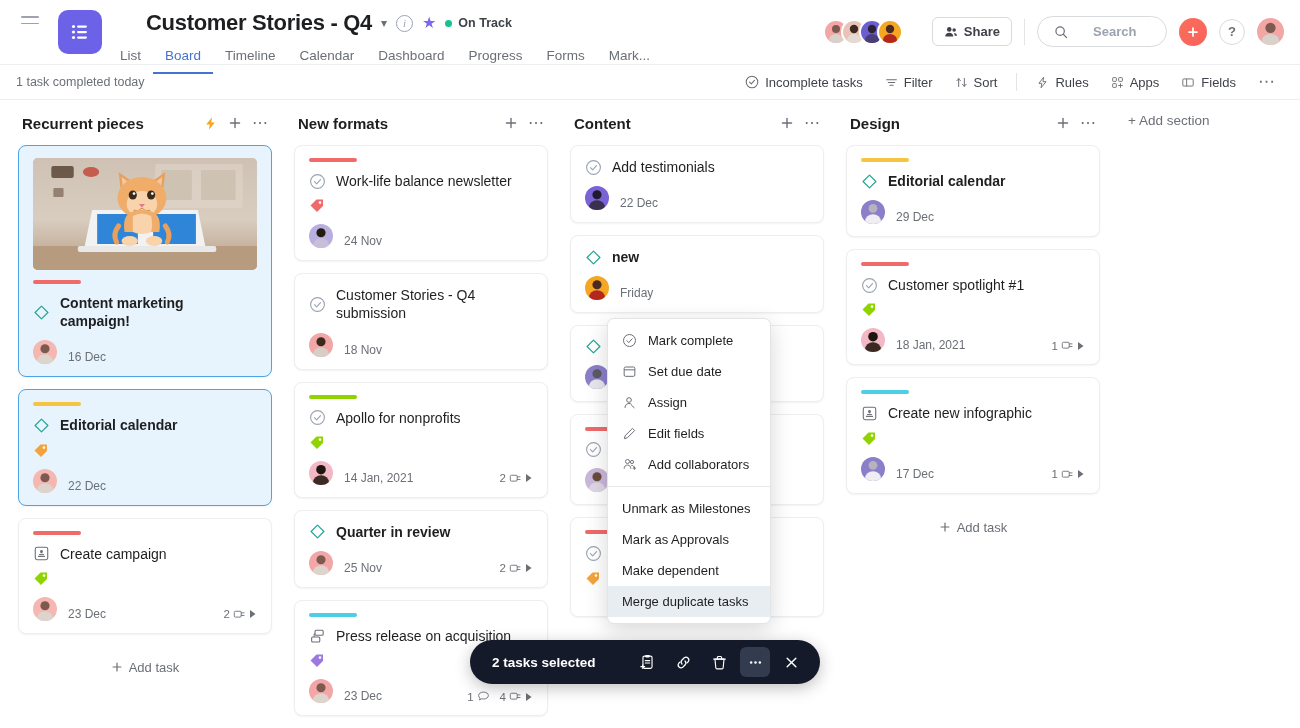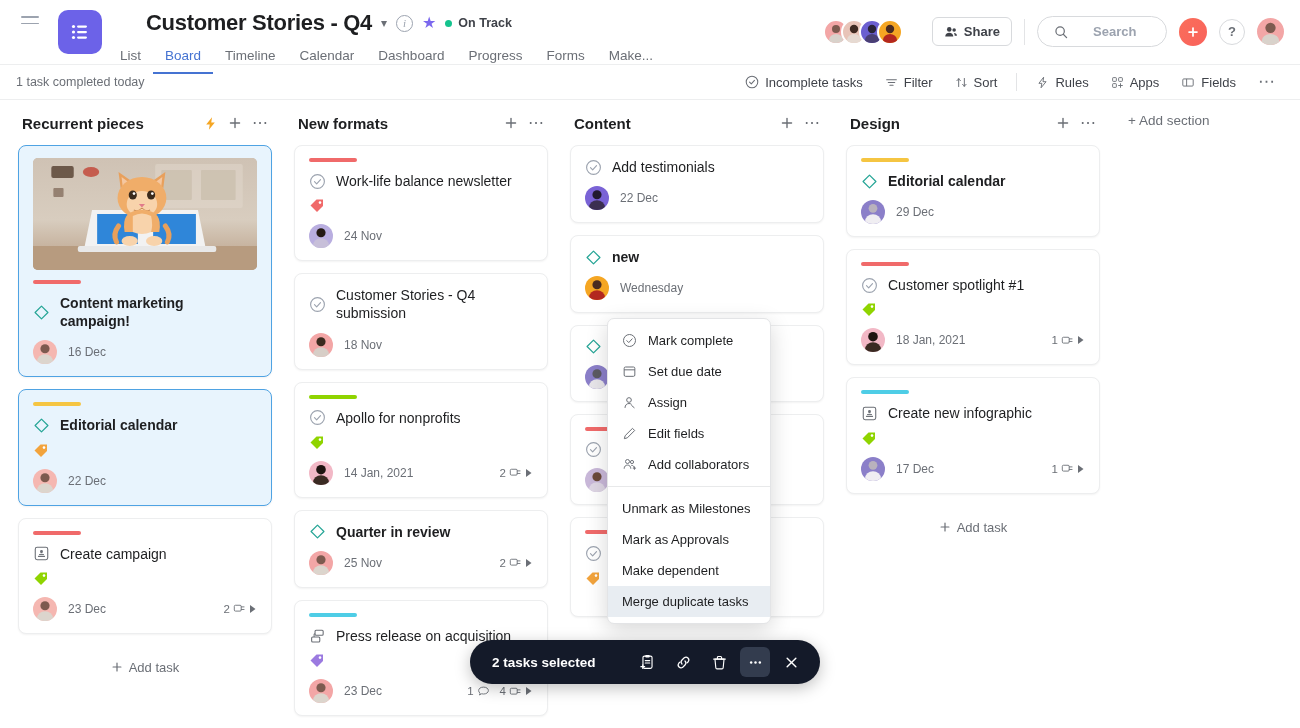--- a/index.html
+++ b/index.html
@@ -81,21 +81,21 @@
 
   .cards { display:flex; flex-direction:column; gap:12px; }
   .card { background:#fff; border:1px solid #edeeef; border-radius:8px; padding:12px 14px 12px 14px;
     box-shadow:0 1px 2px rgba(0,0,0,0.05); cursor:pointer; position:relative; }
   .card.sel { background:#e8f4fd; border:1.5px solid #4fa3e3; }
   .cbar { height:4px; width:48px; border-radius:3px; margin-bottom:10px; }
   .ctitlerow { display:flex; align-items:center; gap:10px; }
   .ctitle { font-size:14px; color:#1e1f21; line-height:1.3; }
   .ctitle.bold { font-weight:700; }
   .tagrow { margin-top:8px; height:16px; display:flex; align-items:center; }
-  .cmeta { margin-top:10px; display:flex; align-items:center; gap:11px; }
+  .cmeta { margin-top:10px; display:flex; align-items:flex-end; gap:11px; }
   .cav { width:24px; height:24px; border-radius:50%; overflow:hidden; flex-shrink:0; position:relative;}
   .cdate { font-size:12px; color:#6b6f76; }
   .cright { margin-left:auto; display:flex; align-items:center; gap:10px; color:#6b6f76; font-size:11.5px;}
   .cstat { display:flex; align-items:center; gap:3px; }
   .addtask { display:flex; align-items:center; justify-content:center; gap:6px;
     font-size:13px; color:#6b6f76; padding:14px 0 0 0; cursor:pointer; }
 
   .cardimg { width:100%; height:112px; border-radius:5px; overflow:hidden; margin-bottom:10px;
     position:relative; background:#cbb9a8; }
 
@@ -155,21 +155,21 @@
         </span>
       </div>
       <div class="tabs">
         <div class="tab">List</div>
         <div class="tab active">Board</div>
         <div class="tab">Timeline</div>
         <div class="tab">Calendar</div>
         <div class="tab">Dashboard</div>
         <div class="tab">Progress</div>
         <div class="tab">Forms</div>
-        <div class="tab">Make...</div>
+        <div class="tab">Mark...</div>
       </div>
     </div>
 
     <div class="topright">
       <div class="avstack">
         <div class="av" style="background:#f3a6a6">
           <svg width="22" height="22" viewBox="0 0 22 22">
               <circle cx="11" cy="8" r="4" fill="#7d5a4f"></circle>
               <ellipse cx="11" cy="19" rx="7" ry="6" fill="#d9d2cb"></ellipse>
             </svg>
@@ -729,21 +729,21 @@
             </span>
             <span class="ctitle bold">new</span>
           </div>
           <div class="cmeta">
             <span class="cav" style="background:#f5a623">
               <svg width="24" height="24" viewBox="0 0 22 22">
                   <circle cx="11" cy="8" r="4.2" fill="#4a2b20"></circle>
                   <ellipse cx="11" cy="19.5" rx="7.2" ry="6.5" fill="#b3271f"></ellipse>
                 </svg>
             </span>
-            <span class="cdate">Wednesday</span>
+            <span class="cdate">Friday</span>
           </div>
         </div>
 
         <div class="card" style="min-height:74px;">
           <div class="ctitlerow">
             <span class="icn">
               <svg width="17" height="17" viewBox="0 0 18 18">
                   <path d="M9 2.2 L15.8 9 L9 15.8 L2.2 9 Z" fill="none" stroke="#25a596" stroke-width="1.3" stroke-linejoin="round"></path>
                 </svg>
             </span>

